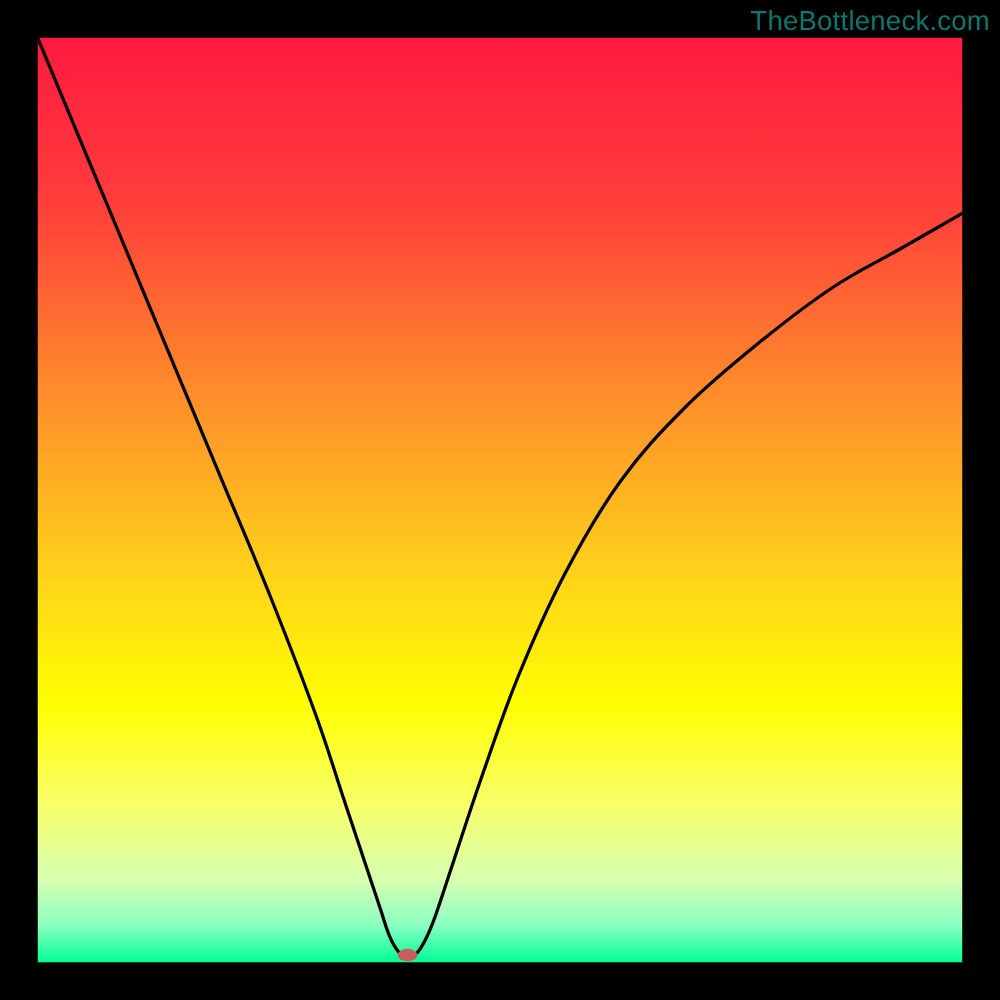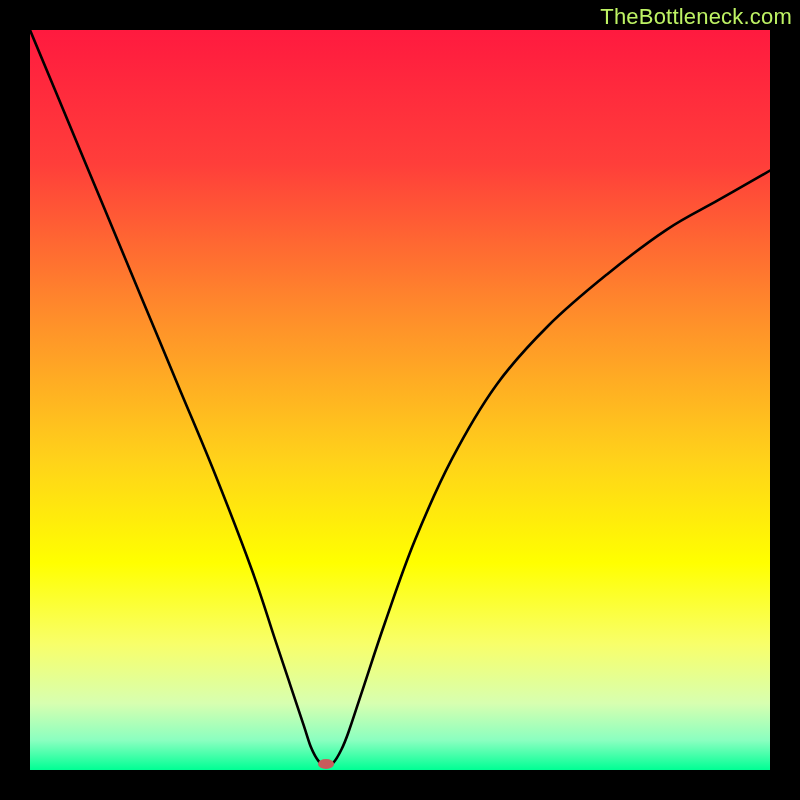--- a/index.html
+++ b/index.html
@@ -23,21 +23,21 @@
     position: absolute;
     top: 30px;
     left: 30px;
     width: 740px;
     height: 740px;
   }
   .watermark {
     position: absolute;
     top: 4px;
     right: 8px;
-    color: #bef264;
+    color: #0f766e;
     font-size: 22px;
     font-weight: 500;
     letter-spacing: 0.2px;
   }
   svg { display: block; }
 </style>
 </head>
 <body>
 
 <div class="frame">

